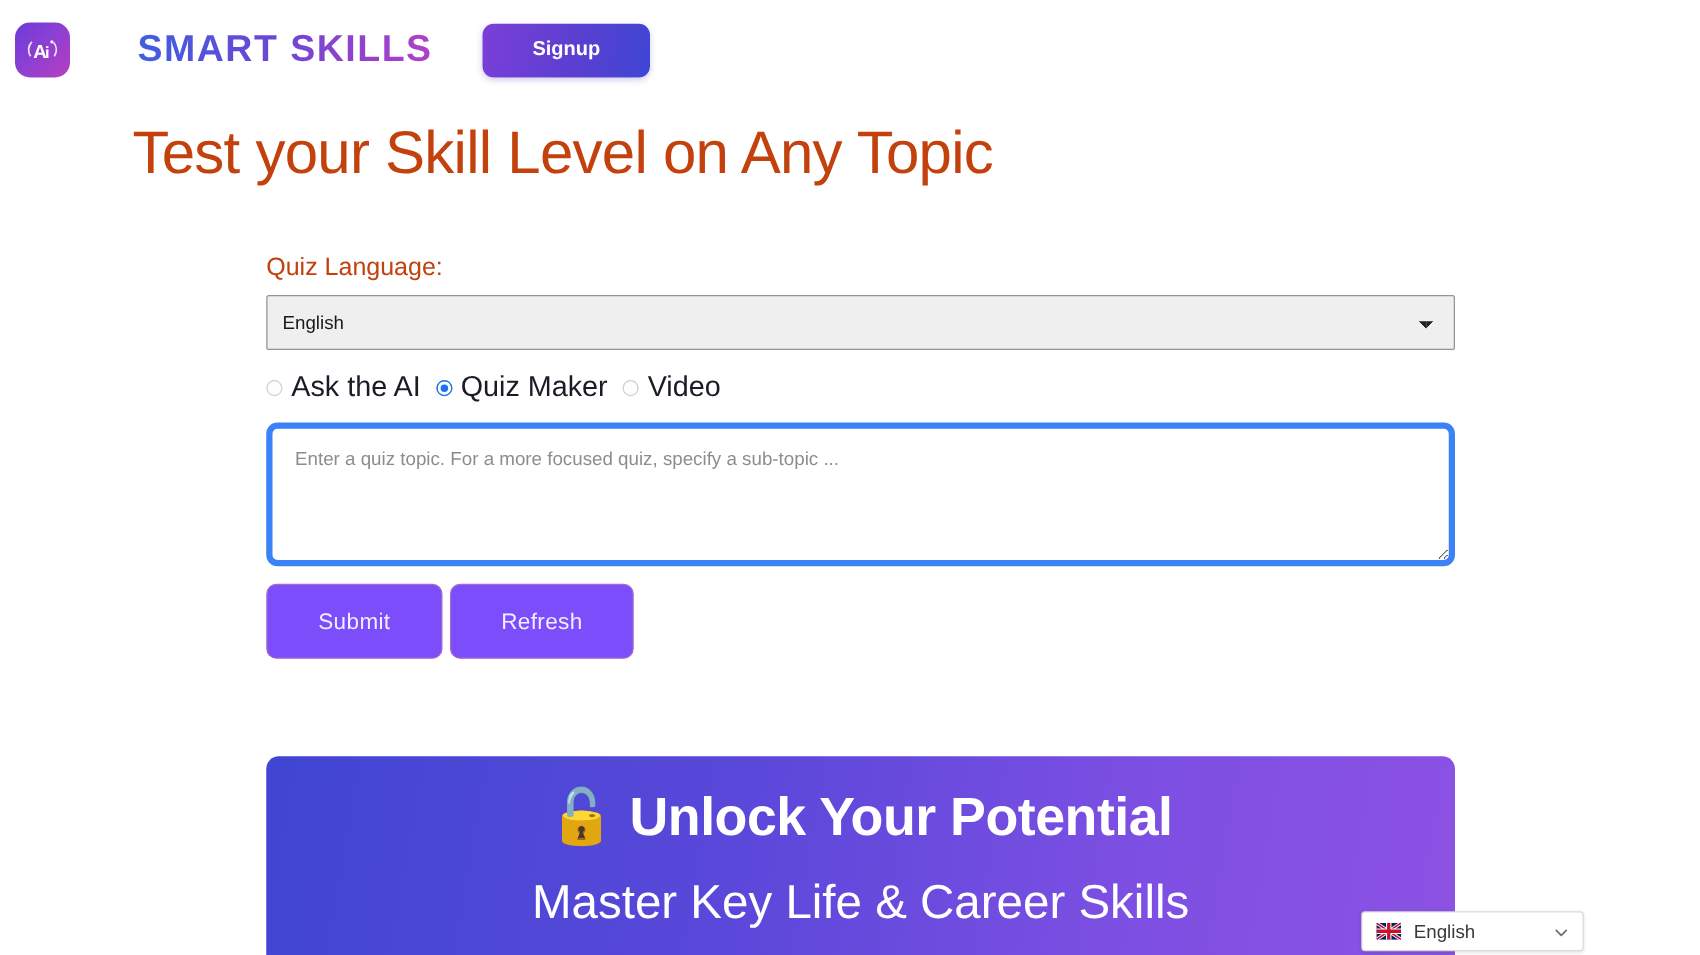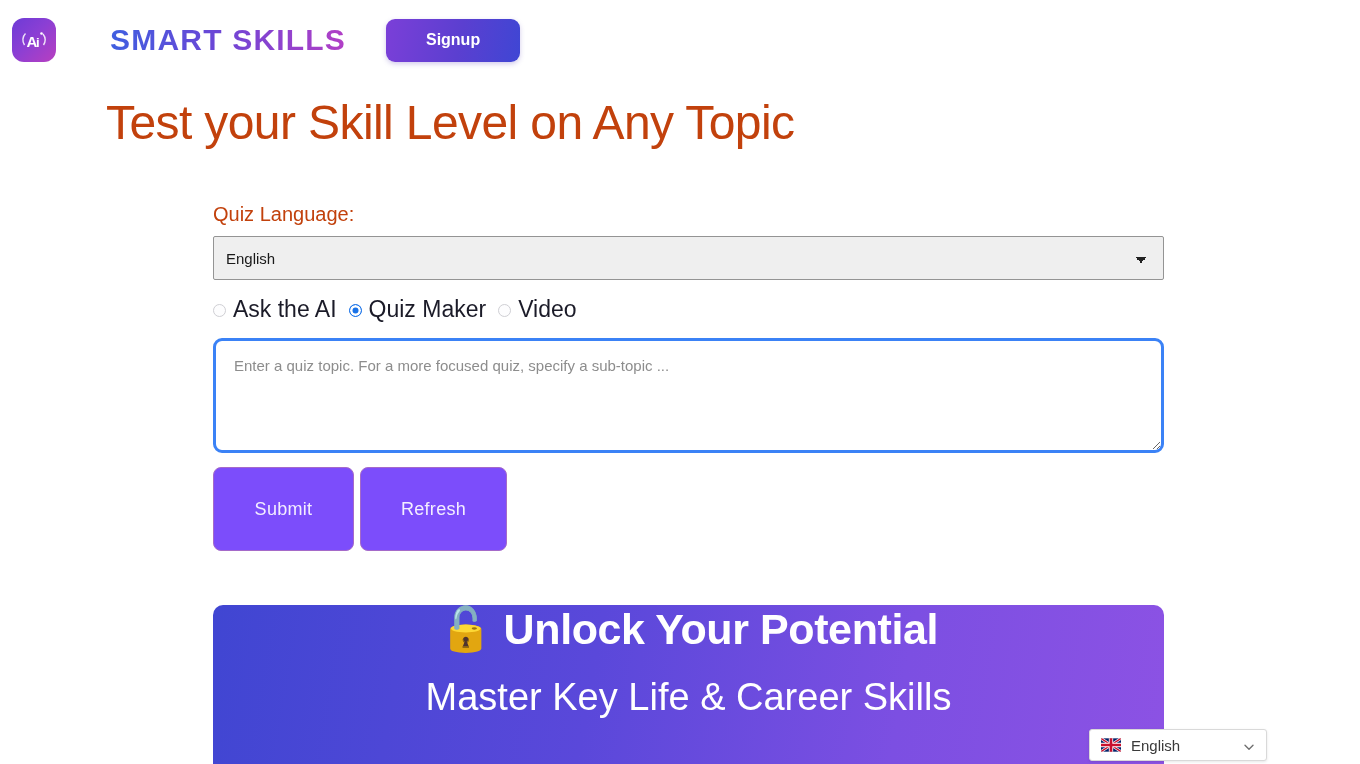--- a/index.html
+++ b/index.html
@@ -144,36 +144,36 @@
 
   .topic-textarea {
     display: block;
     width: 951px;
     height: 115px;
     margin-top: 12px;
     padding: 14px 18px;
     font-size: 15px;
     font-family: "Liberation Sans", sans-serif;
     color: #222;
-    border: 3px solid #3b82f6;
+    border: 5px solid #3b82f6;
     border-radius: 9px;
     background: #ffffff;
     resize: both;
     outline: none;
     line-height: 1.45;
   }
   .topic-textarea::placeholder { color: #8d8d8d; }
 
   .button-row {
     display: flex;
     gap: 6px;
     margin-top: 14px;
   }
   .action-btn {
-    height: 84px;
+    height: 60px;
     border-radius: 8px;
     background: #7c4dfb;
     border: 1px solid #a56ac9;
     color: #f3eeff;
     font-size: 18px;
     font-family: "Liberation Sans", sans-serif;
     letter-spacing: 0.3px;
     cursor: pointer;
   }
   .action-btn.submit { width: 141px; }
@@ -186,20 +186,21 @@
     width: 951px;
     height: 159px;
     border-radius: 10px 10px 0 0;
     background: linear-gradient(100deg, #4046d2 0%, #5a48da 40%, #7c4fe2 72%, #8c52e4 100%);
     text-align: center;
     overflow: hidden;
     color: #ffffff;
   }
   .promo-title {
     margin: 0;
+    padding-top: 25px;
     font-size: 43px;
     font-weight: 700;
     letter-spacing: -0.4px;
     line-height: 1.15;
   }
   .promo-sub {
     margin: 0;
     padding-top: 22px;
     font-size: 38px;
     font-weight: 400;

